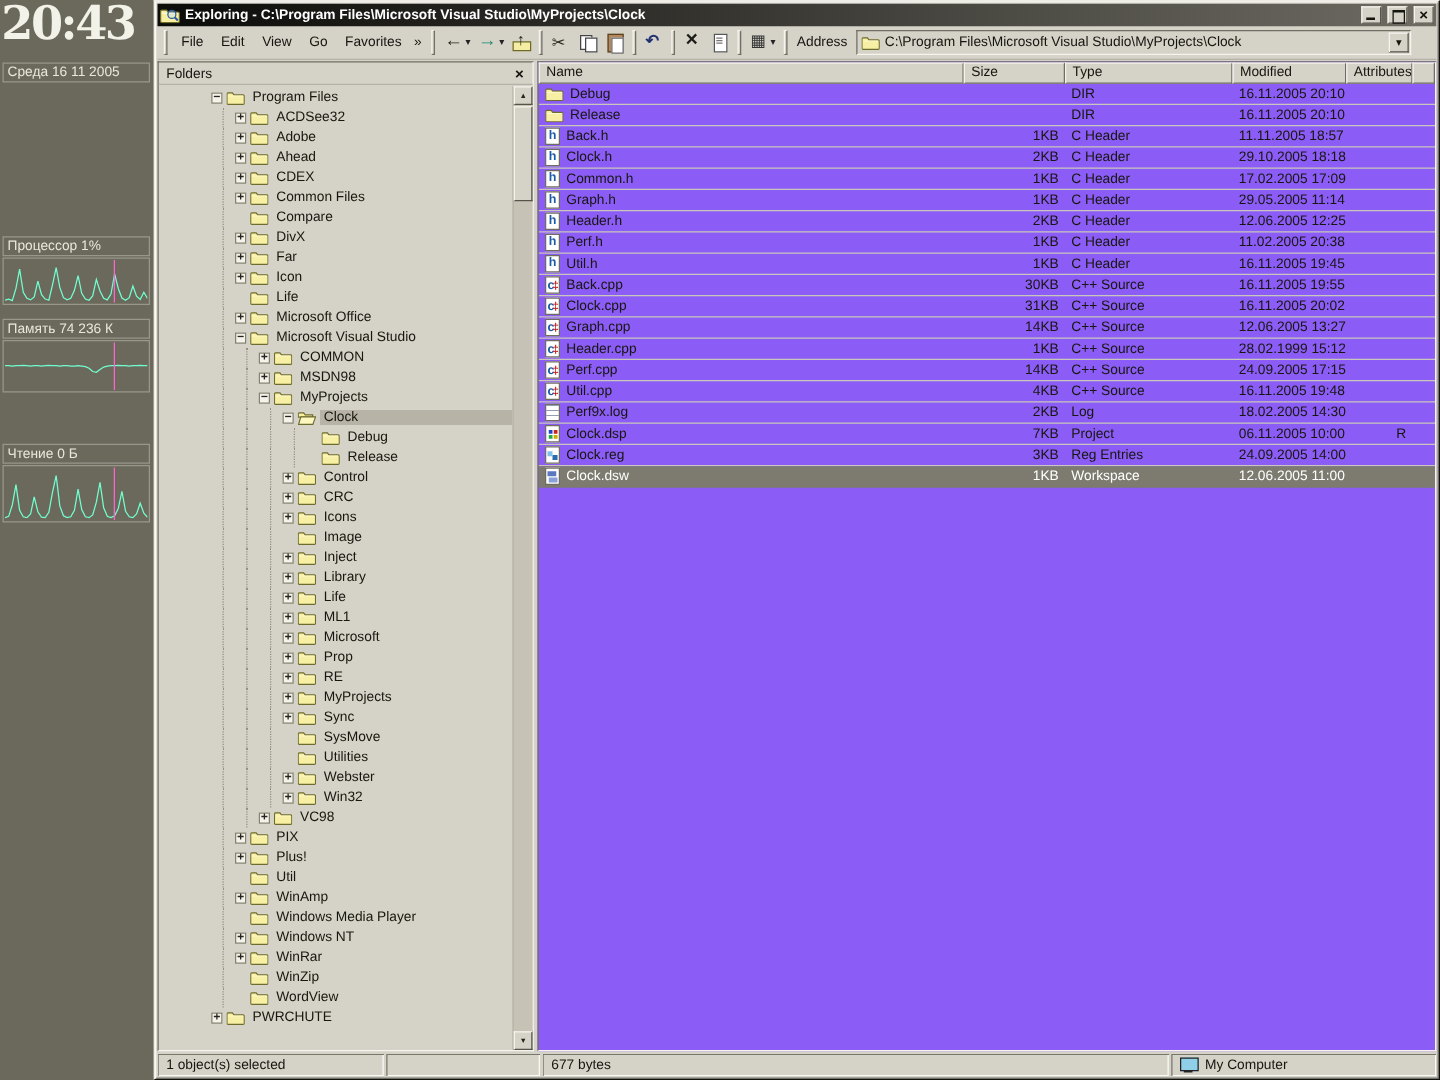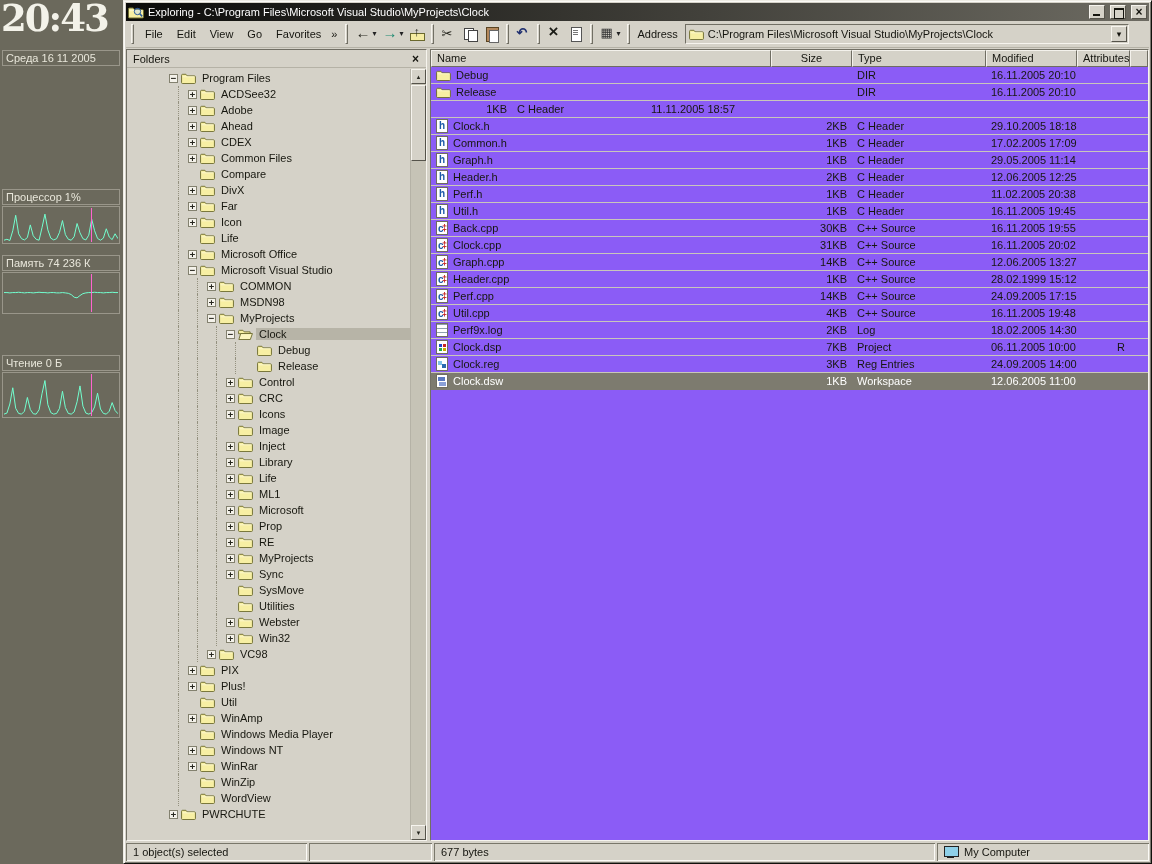--- a/index.html
+++ b/index.html
@@ -15,21 +15,21 @@
 .mlabel{border:1px solid #99968a;font-size:11px;padding:0 3px;height:16px;line-height:15px;color:#e9e7db;white-space:nowrap;overflow:hidden}
 .mgraph{border:1px solid #99968a;height:38px;margin-top:1px;position:relative}
 #mon1 .mgraph{height:42px}#mon2 .mgraph{height:46px}
 .spark{position:absolute;inset:1px;width:114px;height:calc(100% - 2px)}
 .marker{position:absolute;top:1px;bottom:1px;left:76%;width:1px;background:#ff63cf}
 
 
 .win{position:absolute;left:123px;top:0;width:1029px;height:864px;background:#d5d2c8;display:flex;flex-direction:column;padding:2px;border:1px solid;border-color:#eeece4 #11110c #11110c #eeece4;box-shadow:inset 1px 1px 0 #fbfaf7,inset -1px -1px 0 #7b7970}
 .titlebar{height:18px;flex:none;display:flex;align-items:center;gap:4px;padding:0 2px;background:linear-gradient(90deg,#0b0b09,#6d6b62);color:#fff}
 .title-icon{width:16px;height:14px;flex:none}
-.title-text{font-size:11px;font-weight:normal;white-space:nowrap;overflow:hidden;flex:1}
+.title-text{font-size:11px;font-weight:bold;white-space:nowrap;overflow:hidden;flex:1}
 .cap{width:16px;height:14px;flex:none;background:#d5d2c8;border:1px solid;border-color:#f6f4ee #55534a #55534a #f6f4ee;position:relative;margin-left:1px}
 .cap-min::before{content:"";position:absolute;left:3px;bottom:2px;width:7px;height:2px;background:#15150f}
 .cap-max::before{content:"";position:absolute;left:3px;top:2px;width:8px;height:8px;border:1px solid #15150f;border-top-width:2px}
 .cap-close::before{content:"×";position:absolute;left:0;top:0;width:100%;text-align:center;font-size:12px;font-weight:bold;color:#15150f;line-height:12px}
 
 
 .band{height:27px;flex:none;display:flex;align-items:center;border-bottom:1px solid #b5b2a6;padding:1px 2px;gap:1px}
 .menubar{display:flex;align-items:center}
 .menu-item{font-size:11px;padding:3px 7px;color:#15150f}
 .chevron{font-size:11px;color:#15150f;padding:0 4px 0 2px}
@@ -80,21 +80,21 @@
 .sbtn.up::before{content:"▲"}
 .sbtn.down::before{content:"▼"}
 .strack{flex:1;position:relative}
 .sthumb{position:absolute;left:0;right:0;top:1px;height:76px;background:#d5d2c8;border:1px solid;border-color:#f6f4ee #55534a #55534a #f6f4ee}
 .splitter{width:3px;flex:none}
 
 .list-pane{flex:1;min-width:0;background:#8b5cf6;border:1px solid;border-color:#716f64 #f6f4ee #f6f4ee #716f64;display:flex;flex-direction:column;min-height:0}
 .list-header{height:17px;flex:none;display:flex}
 .hcell{font-size:11px;padding:1px 5px;background:#d5d2c8;border:1px solid;border-color:#f4f2ec #6f6d62 #6f6d62 #f4f2ec;white-space:nowrap;overflow:hidden;color:#15150f}
 .c0{flex:0 0 340px}.c1{flex:0 0 81px}.c2{flex:0 0 134px}.c3{flex:0 0 91px}.c4{flex:0 0 53px}.cf{flex:1}
-.num{text-align:center}
+.num{text-align:left}
 .list-body{flex:1;overflow:hidden}
 .lrow{height:17px;display:flex;align-items:stretch;border-bottom:1px solid #c9c6bb;font-size:11px;color:#17170f}
 .cell{padding:0 5px;white-space:nowrap;overflow:hidden;display:flex;align-items:center}
 .cell.num,.cell.attr{justify-content:flex-end}
 .lrow.sel{background:#7d7b6f;color:#fff;border-bottom-color:#7d7b6f}
 .ficon{width:12px;height:14px;flex:none;margin-right:5px;position:relative;background:#fff;border:1px solid #6f6d60}
 .c-header-icon::after{content:"h";position:absolute;left:2px;top:0;font-weight:bold;font-size:10px;color:#1c5aa8}
 .cpp-source-icon::before{content:"c";position:absolute;left:1px;top:1px;font-weight:bold;font-size:10px;color:#1c5aa8}
 .cpp-source-icon::after{content:"‡";position:absolute;right:0;top:1px;font-weight:bold;font-size:9px;color:#c42020}
 .log-icon{background-image:repeating-linear-gradient(0deg,#fff 0 3px,#8fa0b0 3px 4px)}
@@ -799,20 +799,24 @@
                 <use href="#f-closed"></use>
               </svg>
               <span>Release</span>
             </span>
             <span class="cell c1 num"></span>
             <span class="cell c2">DIR</span>
             <span class="cell c3">16.11.2005 20:10</span>
             <span class="cell c4 attr"></span>
           </div>
           <div class="lrow">
+            <span class="cell c0">
+              <span class="ficon c-header-icon"></span>
+              <span>Back.h</span>
+            </span>
             <span class="cell c1 num">1KB</span>
             <span class="cell c2">C Header</span>
             <span class="cell c3">11.11.2005 18:57</span>
             <span class="cell c4 attr"></span>
           </div>
           <div class="lrow">
             <span class="cell c0">
               <span class="ficon c-header-icon"></span>
               <span>Clock.h</span>
             </span>

